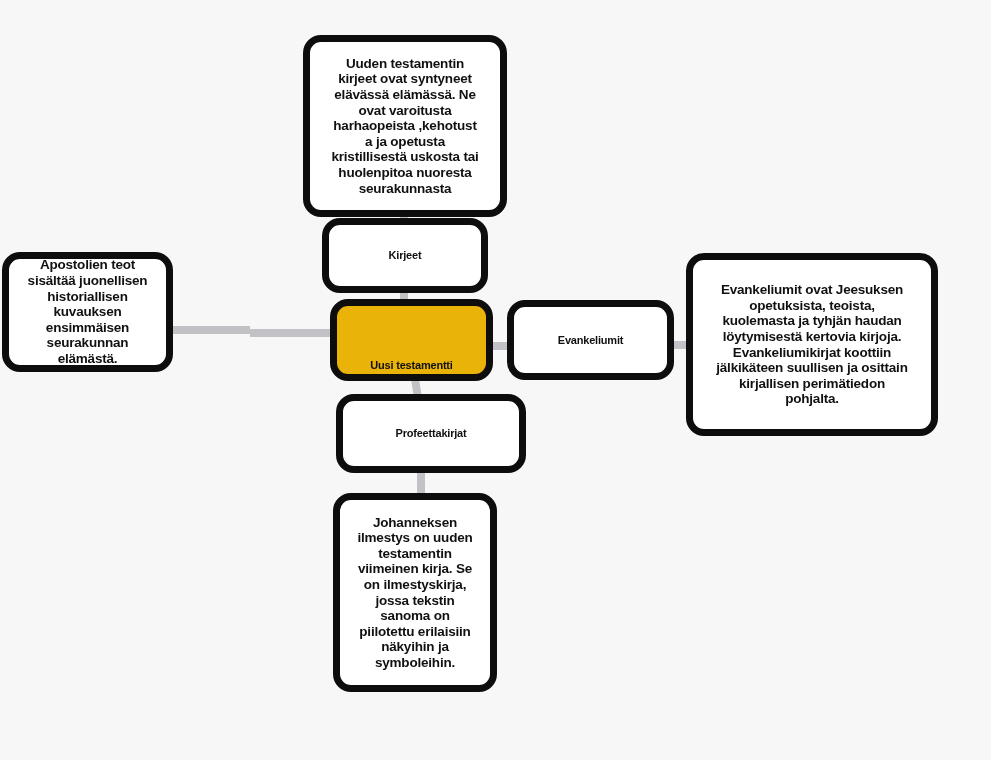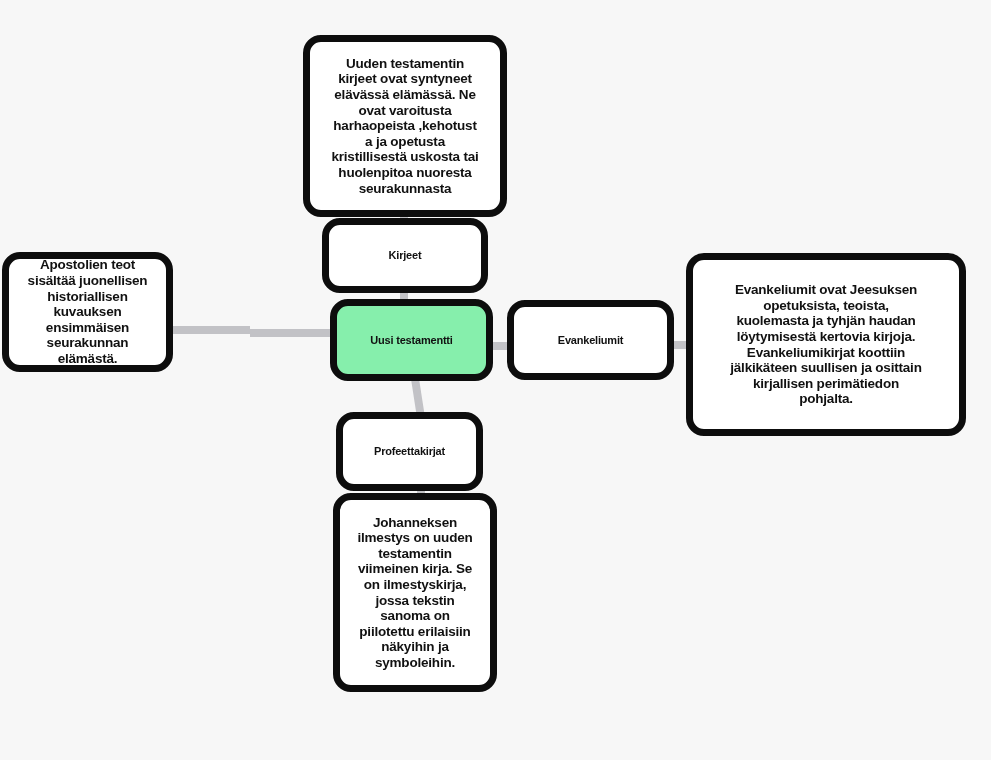--- a/index.html
+++ b/index.html
@@ -42,22 +42,22 @@
   .note  { font-size: 13.5px; line-height: 15.6px; letter-spacing: -0.2px; }
   .topic { font-size: 11px;   line-height: 17px;   letter-spacing: -0.2px; }
 
   
   #node-kirjeet-note     { left: 303px; top: 35px;  width: 204px; height: 182px; }
   #node-kirjeet          { left: 322px; top: 218px; width: 166px; height: 75px;  }
   #node-root             { left: 330px; top: 299px; width: 163px; height: 82px;  }
   #node-historia-note    { left: 2px;   top: 252px; width: 171px; height: 120px; }
   #node-historiakirjat   { left: 174px; top: 294px; width: 161px; height: 78px;  }
   #node-evankeliumit     { left: 507px; top: 300px; width: 167px; height: 80px;  }
-  #node-evankeliumit-note{ left: 686px; top: 253px; width: 280px; height: 183px; }
-  #node-profeettakirjat  { left: 336px; top: 412px; width: 147px; height: 79px; justify-content: center;  }
+  #node-evankeliumit-note{ left: 686px; top: 253px; width: 252px; height: 183px; }
+  #node-profeettakirjat  { left: 336px; top: 394px; width: 190px; height: 79px; justify-content: center;  }
   #node-profeetta-note   { left: 333px; top: 493px; width: 164px; height: 199px; }
 </style>
 </head>
 <body>
 
 <div class="canvas" style="background: rgb(247, 247, 247);">
 
   <svg class="connector-layer" viewBox="0 0 991 760" xmlns="http://www.w3.org/2000/svg">
     <line class="connector" x1="404" y1="120" x2="404" y2="335" stroke-width="8" stroke="#c2c2c6"></line>
     <line class="connector" x1="90" y1="330" x2="250" y2="330" stroke-width="8" stroke="#c2c2c6"></line>
@@ -77,21 +77,21 @@
 a ja opetusta
 kristillisestä uskosta tai
 huolenpitoa nuoresta
 seurakunnasta</div>
   </div>
 
   <div class="node topic" id="node-kirjeet" style="background: rgb(255, 255, 255); border-color: rgb(13, 13, 13); color: rgb(17, 17, 17);">
     <div class="txt">Kirjeet</div>
   </div>
 
-  <div class="node topic" id="node-root" style="background: #86efac; border-color: rgb(13, 13, 13); color: rgb(17, 17, 17);">
+  <div class="node topic" id="node-root" style="background: #eab308; border-color: rgb(13, 13, 13); color: rgb(17, 17, 17); align-items: flex-end;">
     <div class="txt">Uusi testamentti</div>
   </div>
 
   <div class="node note" id="node-historia-note" style="background: rgb(255, 255, 255); border-color: rgb(13, 13, 13); color: rgb(17, 17, 17);">
     <div class="txt">Apostolien teot
 sisältää juonellisen
 historiallisen
 kuvauksen
 ensimmäisen
 seurakunnan

